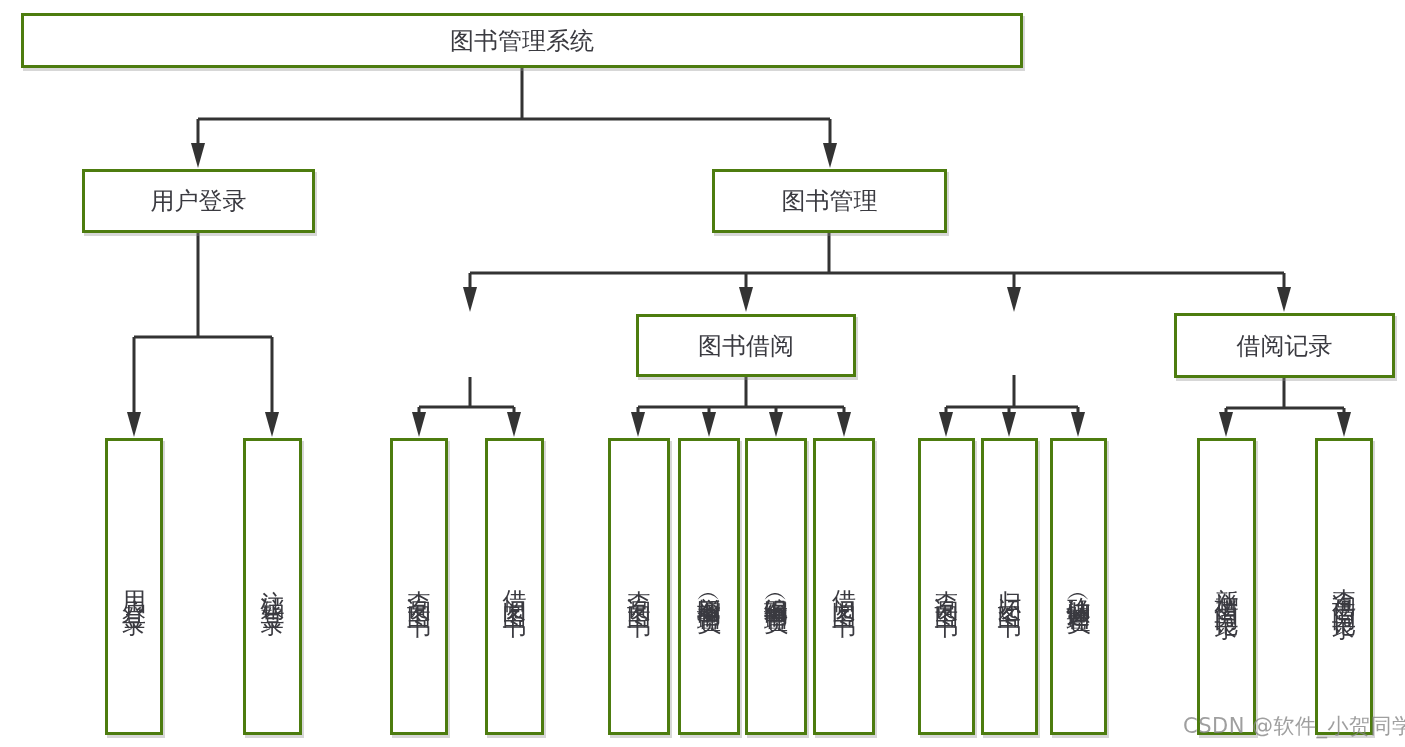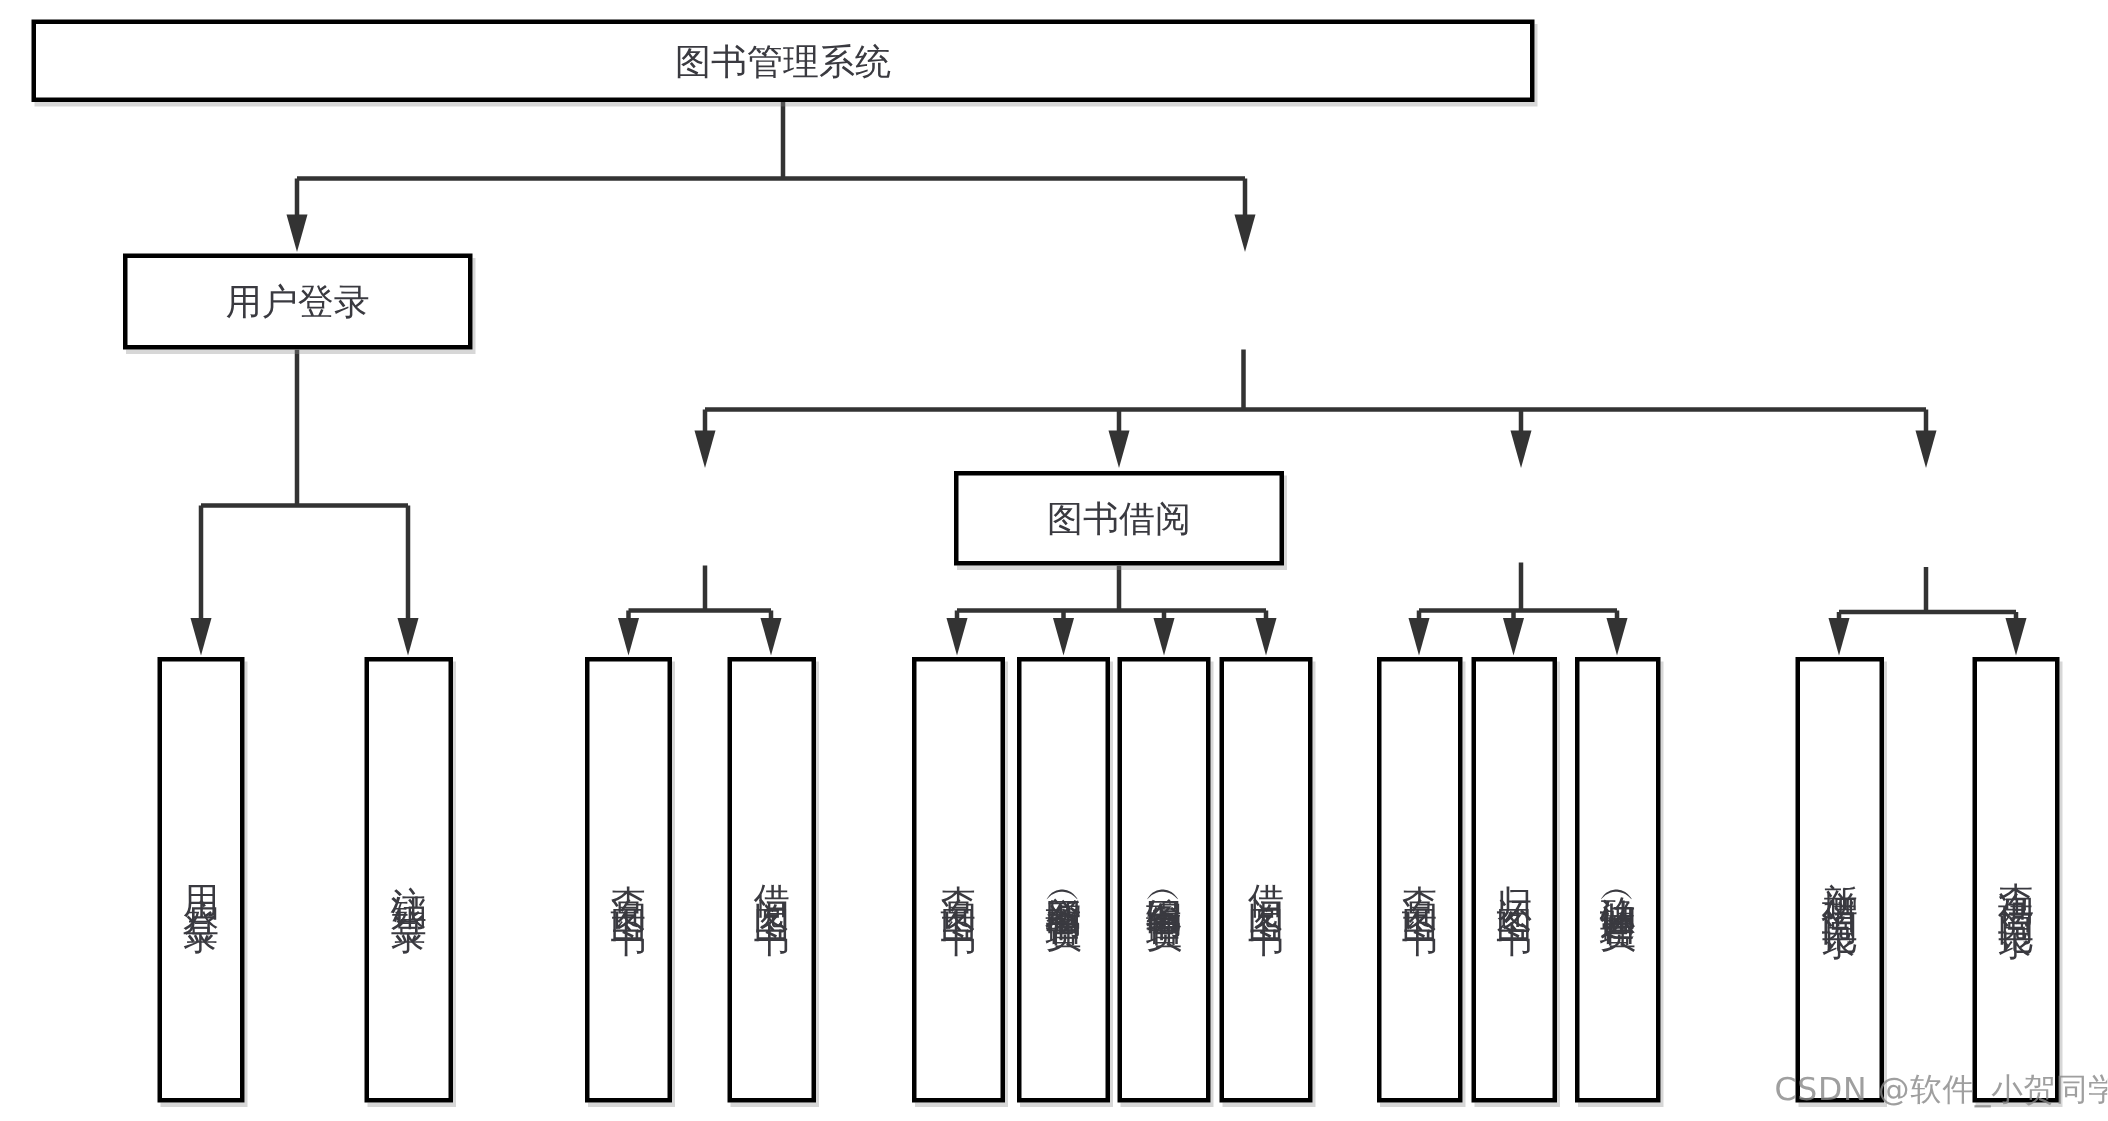--- a/index.html
+++ b/index.html
@@ -13,21 +13,21 @@
   }
   svg.connectors {
     position: absolute;
     left: 0; top: 0;
     width: 1405px; height: 747px;
     z-index: 1;
   }
   .node {
     position: absolute;
     box-sizing: border-box;
-    border: 3px solid #000000;
+    border: 3px solid #4d7c0f;
     background: #ffffff;
     display: flex;
     align-items: center;
     justify-content: center;
     color: #3a3a40;
     font-size: 24px;
     z-index: 2;
     box-shadow: 2px 3px 0 rgba(140,140,140,0.35);
   }
   .node.root   { left: 21px;   top: 13px;  width: 1002px; height: 55px; }
@@ -106,23 +106,29 @@
     </g>
   </svg>
 
   <div class="node root">
     <span>图书管理系统</span>
   </div>
 
   <div class="node l2a">
     <span>用户登录</span>
   </div>
+  <div class="node l2b">
+    <span>图书管理</span>
+  </div>
 
   <div class="node l3b">
     <span>图书借阅</span>
+  </div>
+  <div class="node l3d">
+    <span>借阅记录</span>
   </div>
 
   <div class="node vnode g1x1">
     <span>用户登录</span>
   </div>
   <div class="node vnode g1x2">
     <span>注销登录</span>
   </div>
 
   <div class="node vnode g2x1">

